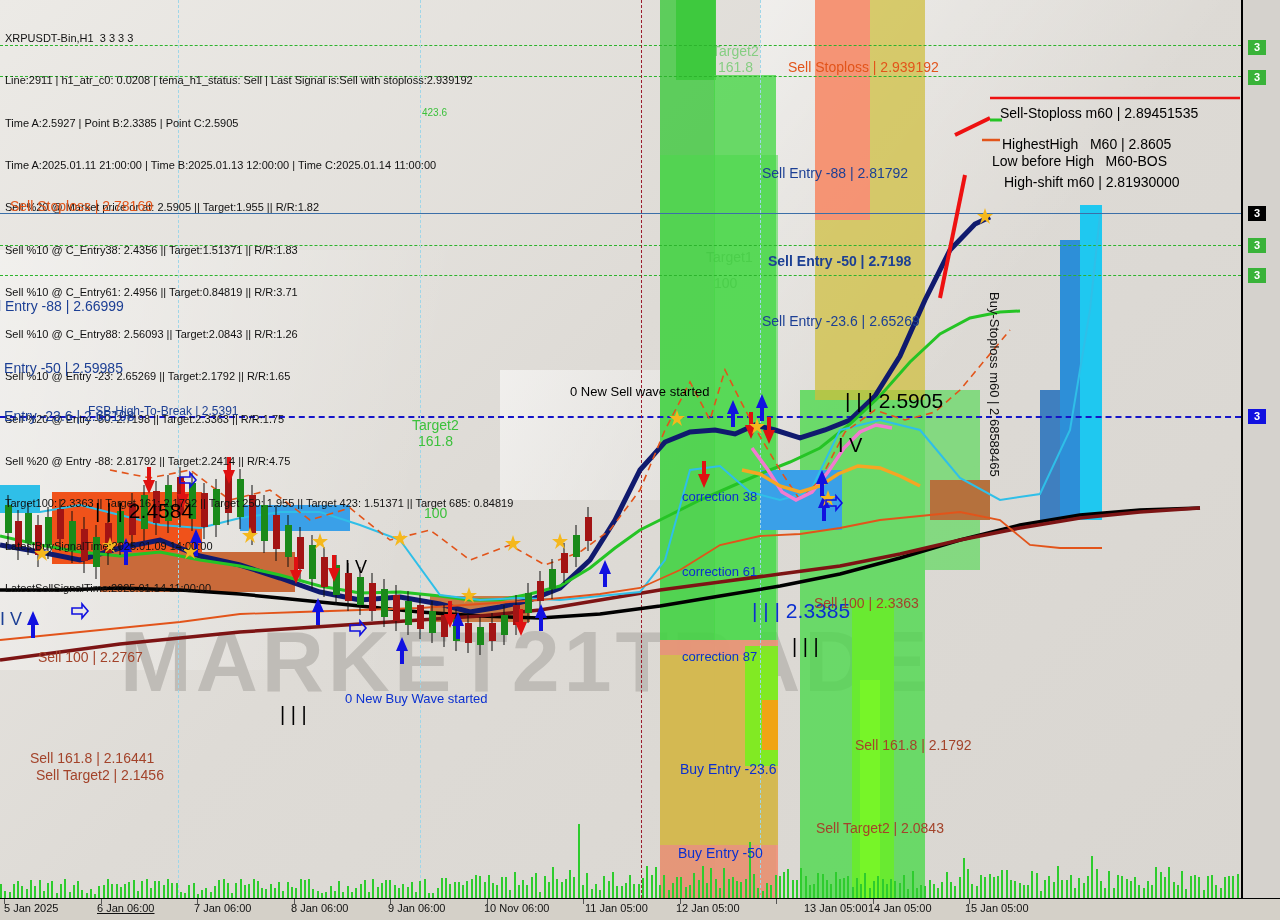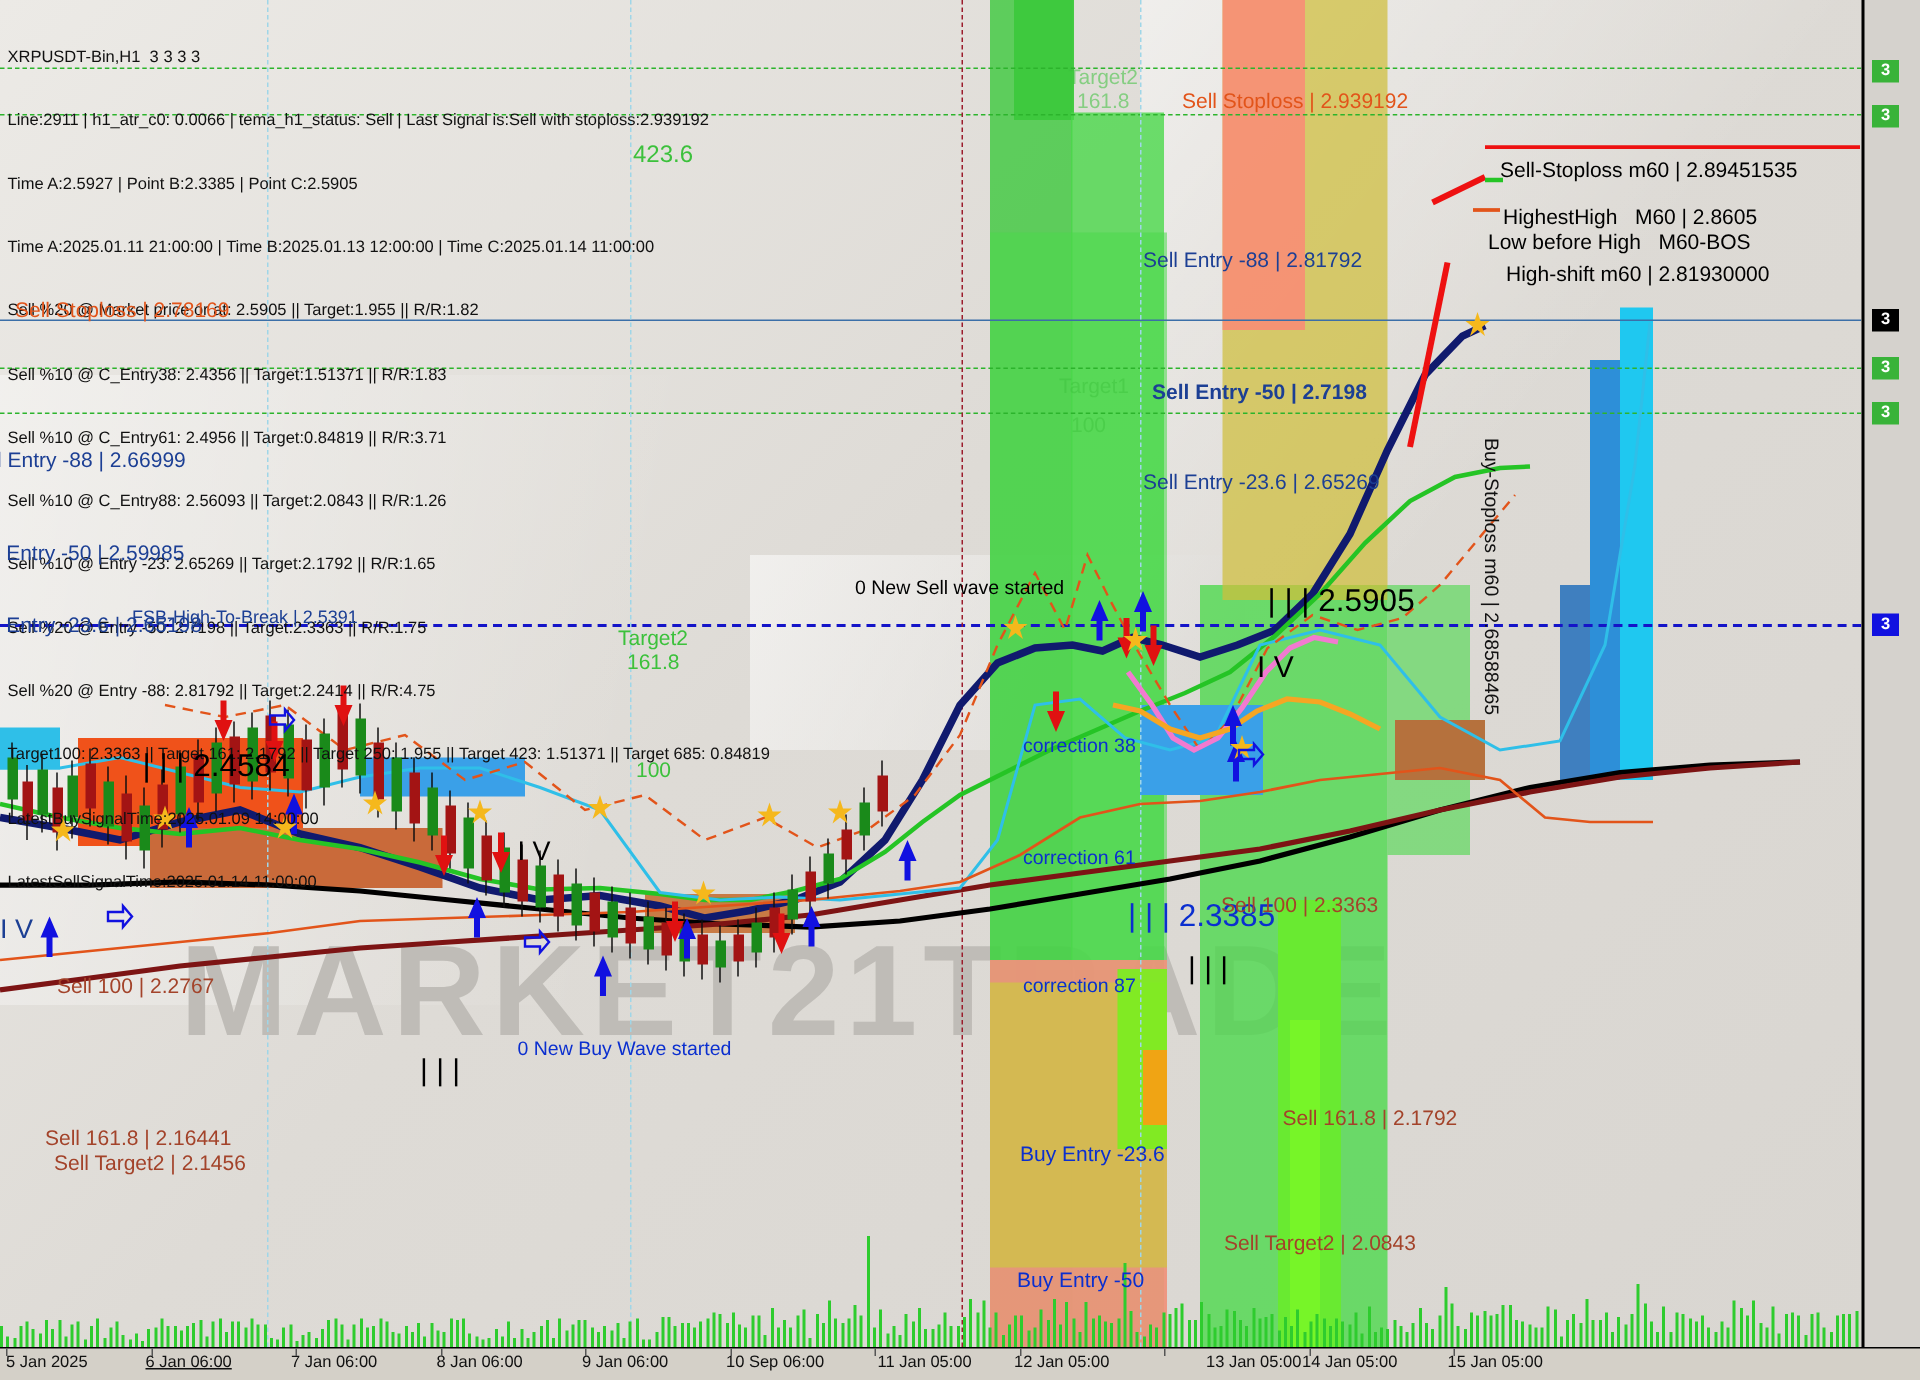--- a/index.html
+++ b/index.html
@@ -584,36 +584,36 @@
         <div class="vol" style="left: 1215.3px; height: 13px;"></div>
         <div class="vol" style="left: 1219.6px; height: 10px;"></div>
         <div class="vol" style="left: 1223.9px; height: 21px;"></div>
         <div class="vol" style="left: 1228.2px; height: 22px;"></div>
         <div class="vol" style="left: 1232.4px; height: 22px;"></div>
         <div class="vol" style="left: 1236.7px; height: 24px;"></div>
       </div>
 
     <div class="hdr">
       <div>XRPUSDT-Bin,H1  3 3 3 3</div>
-      <div>Line:2911 | h1_atr_c0: 0.0066 | tema_h1_status: Sell | Last Signal is:Sell with stoploss:2.939192</div>
+      <div>Line:2911 | h1_atr_c0: 0.0208 | tema_h1_status: Sell | Last Signal is:Sell with stoploss:2.939192</div>
       <div>Time A:2.5927 | Point B:2.3385 | Point C:2.5905</div>
       <div>Time A:2025.01.11 21:00:00 | Time B:2025.01.13 12:00:00 | Time C:2025.01.14 11:00:00</div>
       <div>Sell %20 @ Market price or at: 2.5905 || Target:1.955 || R/R:1.82</div>
       <div>Sell %10 @ C_Entry38: 2.4356 || Target:1.51371 || R/R:1.83</div>
       <div>Sell %10 @ C_Entry61: 2.4956 || Target:0.84819 || R/R:3.71</div>
       <div>Sell %10 @ C_Entry88: 2.56093 || Target:2.0843 || R/R:1.26</div>
       <div>Sell %10 @ Entry -23: 2.65269 || Target:2.1792 || R/R:1.65</div>
       <div>Sell %20 @ Entry -50: 2.7198 || Target:2.3363 || R/R:1.75</div>
       <div>Sell %20 @ Entry -88: 2.81792 || Target:2.2414 || R/R:4.75</div>
       <div>Target100: 2.3363 || Target 161: 2.1792 || Target 250: 1.955 || Target 423: 1.51371 || Target 685: 0.84819</div>
       <div>LatestBuySignalTime:2025.01.09 14:00:00</div>
       <div>LatestSellSignalTime:2025.01.14 11:00:00</div>
     </div>
 
-    <div class="lbl t-green" style="left:422px;top:96px;font-size:16px;">423.6</div>
+    <div class="lbl t-green" style="left:422px;top:108px;font-size:10px;">423.6</div>
     <div class="lbl t-green" style="left:712px;top:44px;font-size:14px;opacity:.55;">Target2</div>
     <div class="lbl t-green" style="left:718px;top:60px;font-size:14px;opacity:.55;">161.8</div>
     <div class="lbl t-green" style="left:706px;top:250px;font-size:14px;opacity:.45;">Target1</div>
     <div class="lbl t-green" style="left:714px;top:276px;font-size:14px;opacity:.45;">100</div>
     <div class="lbl t-green" style="left:412px;top:418px;font-size:14px;">Target2</div>
     <div class="lbl t-green" style="left:418px;top:434px;font-size:14px;">161.8</div>
     <div class="lbl t-green" style="left:424px;top:506px;font-size:14px;">100</div>
 
     <div class="lbl t-orange" style="left:788px;top:60px;font-size:14px;">Sell Stoploss | 2.939192</div>
     <div class="lbl t-orange" style="left:10px;top:199px;font-size:14px;">Sell Stoploss | 2.78169</div>
@@ -669,21 +669,21 @@
     <div class="badge b-green" style="left:5px;top:268px;">3</div>
     <div class="badge b-blue" style="left:5px;top:409px;">3</div>
   </div>
 
   <div id="axisbar">
     <div class="axlab" style="left:4px;">5 Jan 2025</div>
     <div class="axlab" style="left:97px;text-decoration:underline;">6 Jan 06:00</div>
     <div class="axlab" style="left:194px;">7 Jan 06:00</div>
     <div class="axlab" style="left:291px;">8 Jan 06:00</div>
     <div class="axlab" style="left:388px;">9 Jan 06:00</div>
-    <div class="axlab" style="left:484px;">10 Sep 06:00</div>
+    <div class="axlab" style="left:484px;">10 Nov 06:00</div>
     <div class="axlab" style="left:585px;">11 Jan 05:00</div>
     <div class="axlab" style="left:676px;">12 Jan 05:00</div>
     <div class="axlab" style="left:804px;text-align:right;">13 Jan 05:00</div>
     <div class="axlab" style="left:868px;">14 Jan 05:00</div>
     <div class="axlab" style="left:965px;">15 Jan 05:00</div>
   <div class="tick" style="left: 4px; bottom: 17px;"></div>
       <div class="tick" style="left: 101px; bottom: 17px;"></div>
       <div class="tick" style="left: 197px; bottom: 17px;"></div>
       <div class="tick" style="left: 294px; bottom: 17px;"></div>
       <div class="tick" style="left: 390px; bottom: 17px;"></div>

